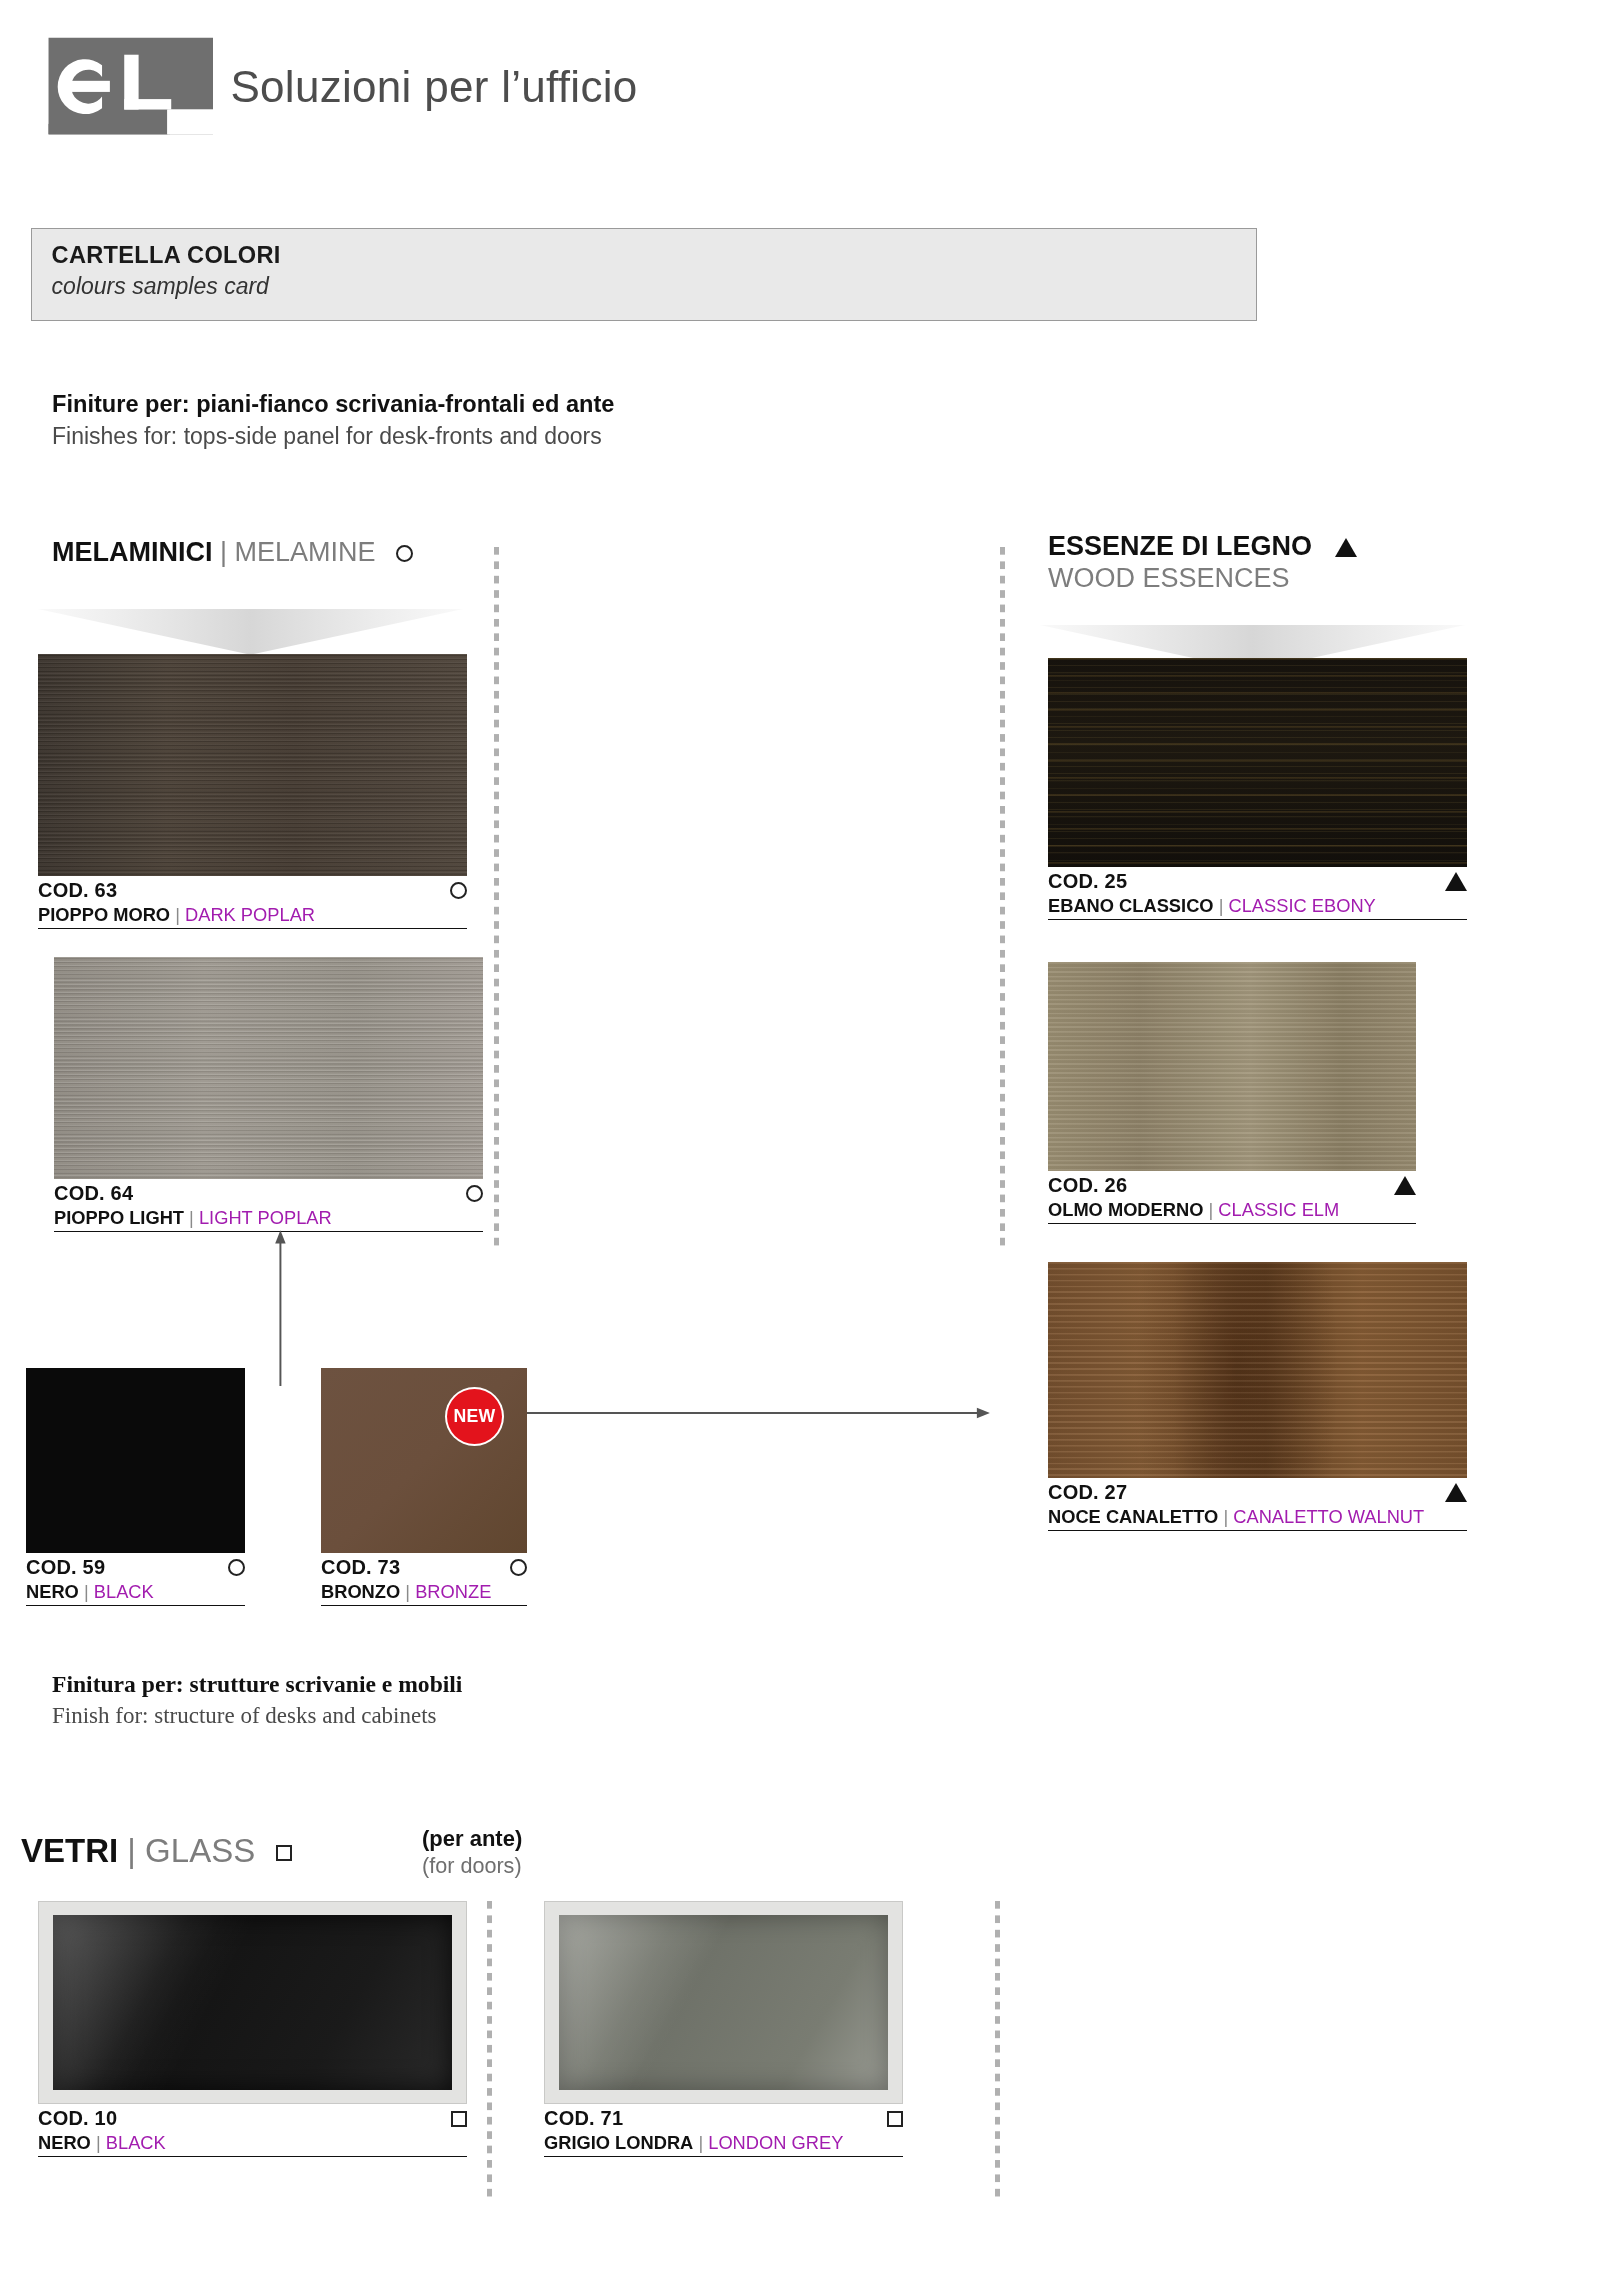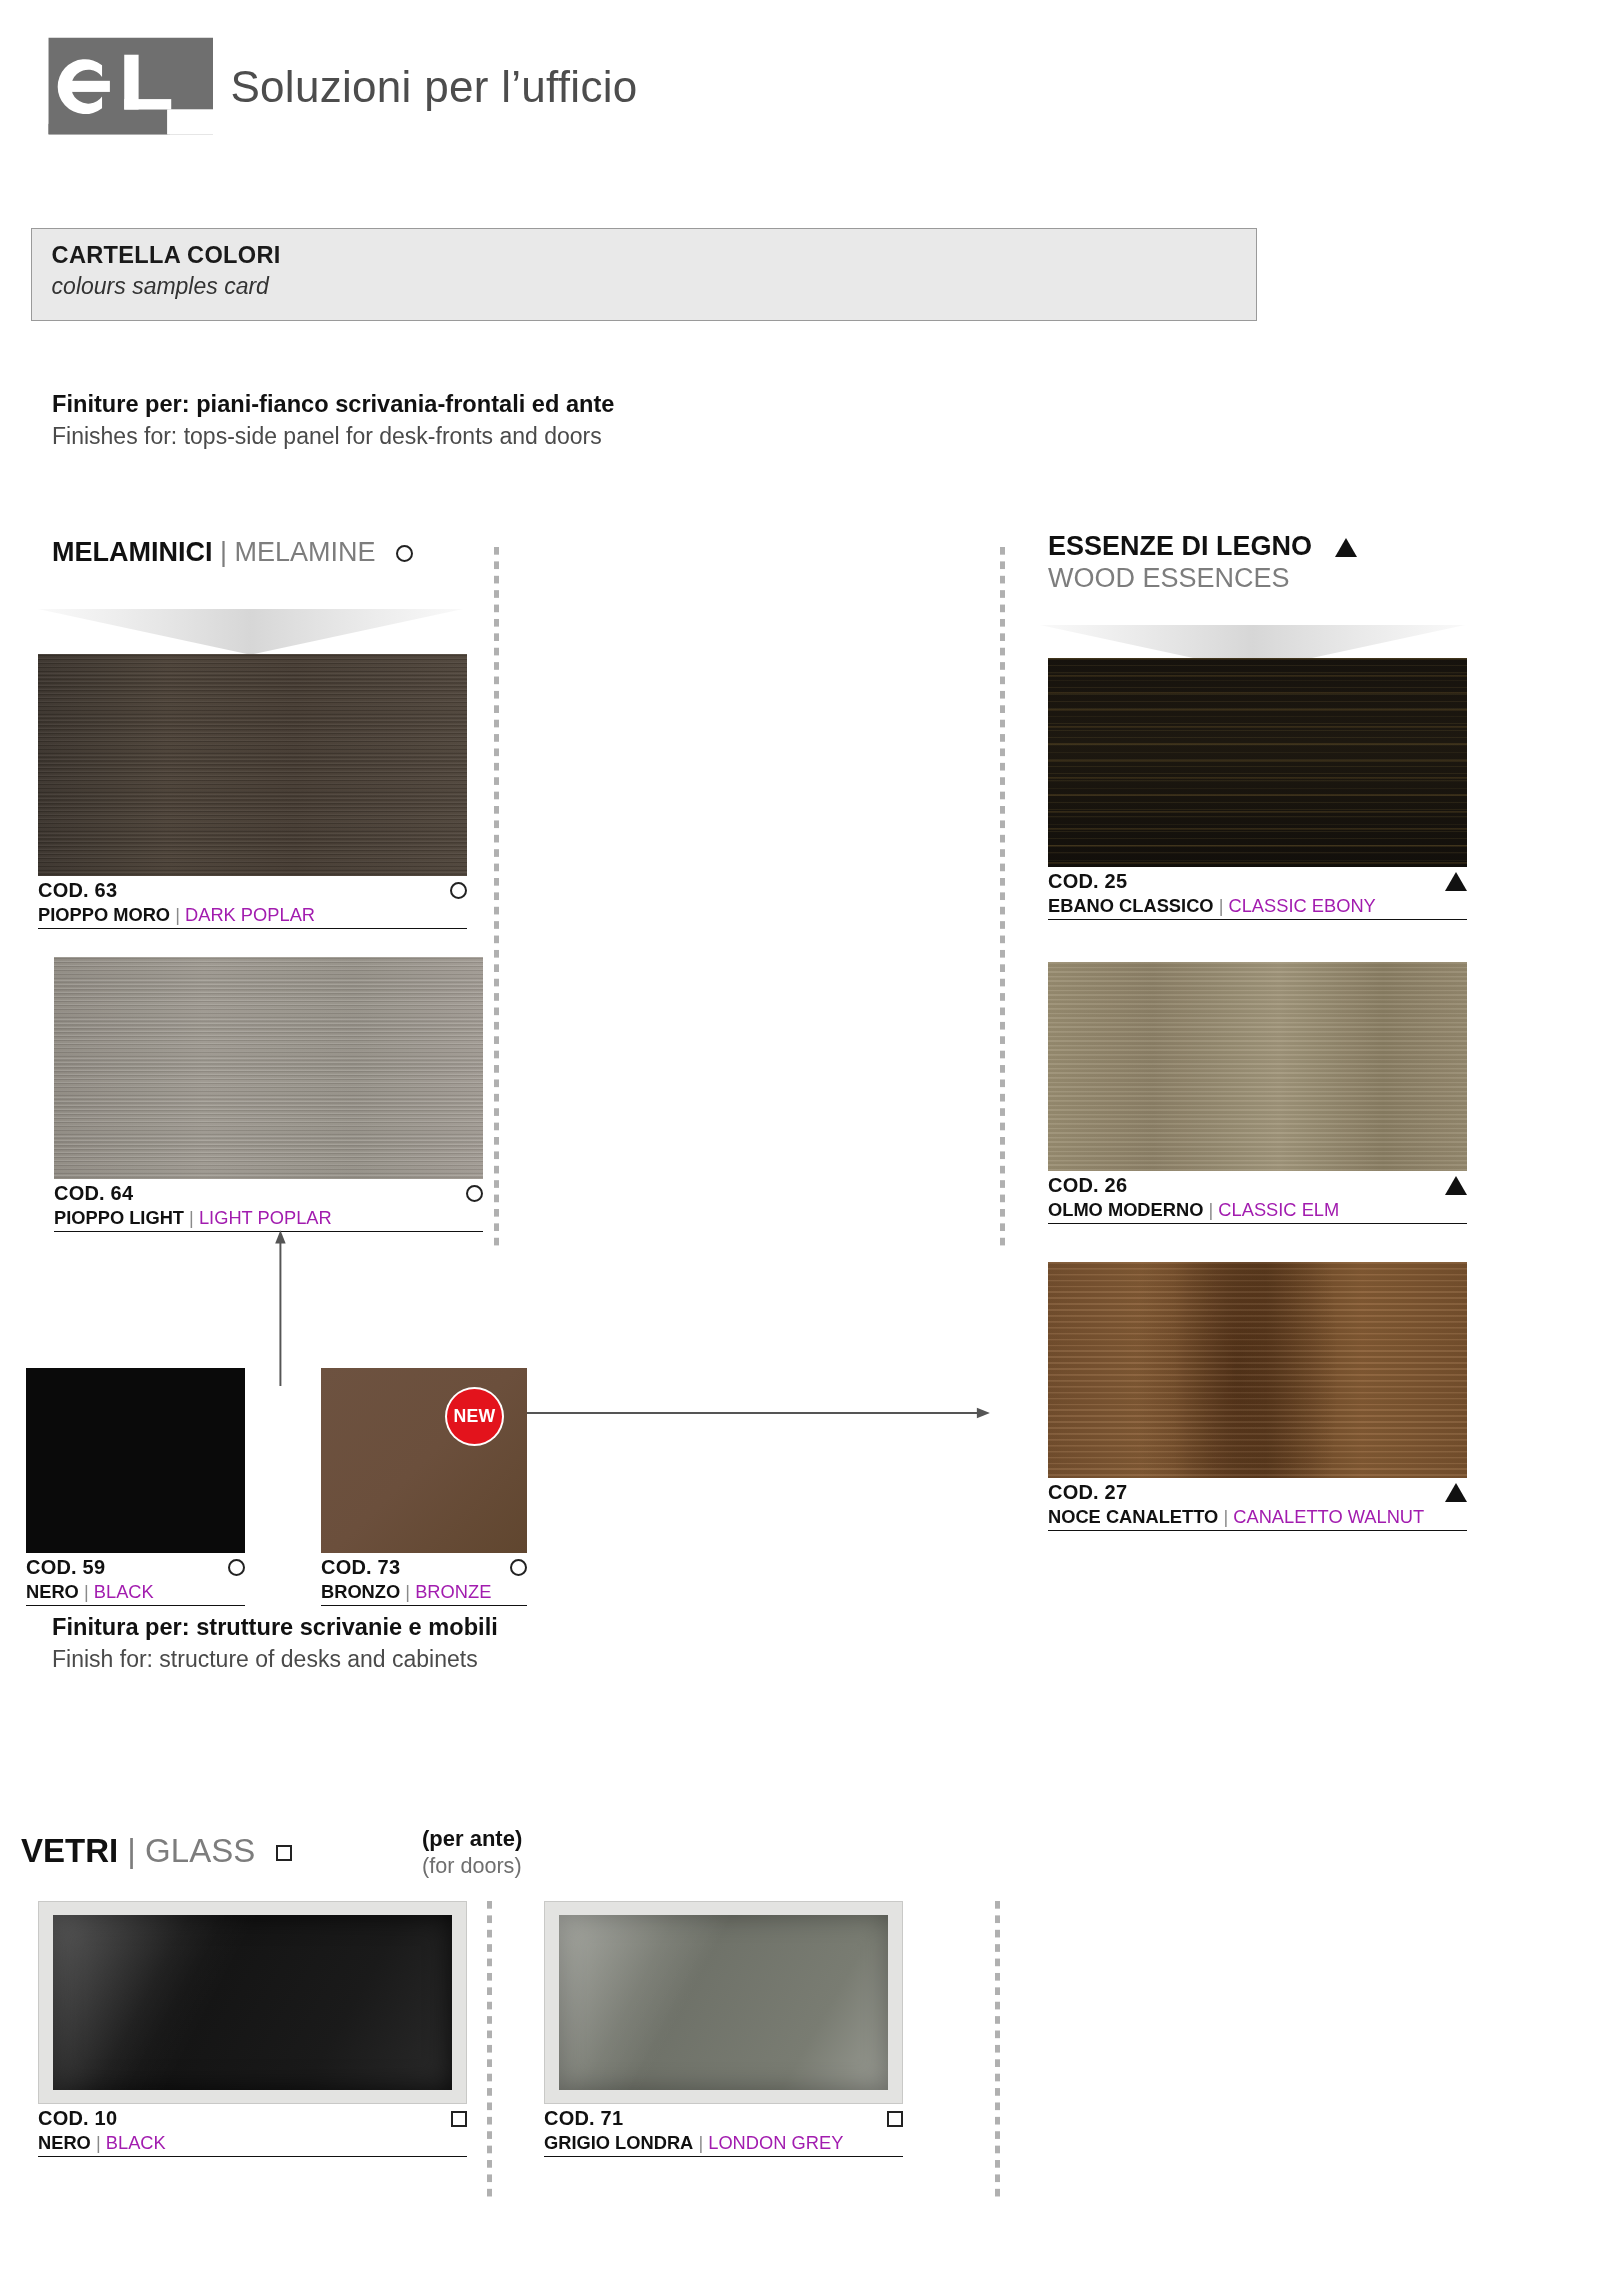--- a/index.html
+++ b/index.html
@@ -66,21 +66,21 @@
     font-size: 23.6px;
     font-weight: bold;
     color: #111;
   }
   .intro .i2 {
     font-size: 23px;
     color: #4a4a4a;
     margin-top: 5.2px;
   }
   #intro-1 { top: 391px; }
-  #intro-2 { top: 1614px; }
+  #intro-2 { top: 1671px; font-family: Liberation Serif, serif; }
 
   
   .col-head { position: absolute; }
   .col-head .ch-line1 { font-size: 27px; font-weight: bold; color: #111; white-space: nowrap; }
   .col-head .ch-line1 .sep { font-weight: 400; color: #7d7d7d; }
   .col-head .ch-line1 .light { font-weight: 400; color: #7d7d7d; }
   .col-head .ch-line2 { font-size: 27px; font-weight: 400; color: #7d7d7d; margin-top: 1.3px; }
 
   .marker-circle {
     display: inline-block;
@@ -369,21 +369,21 @@
       <span class="cap-mark-tri"></span>
     </div>
     <div class="cap-names">
       <b>EBANO CLASSICO</b>
       <span class="sep">|</span>
       <span class="en">CLASSIC EBONY</span>
     </div>
   </div>
 </div>
 
-<div class="swatch" style="left:1048px; top:962px; width:419px;">
+<div class="swatch" style="left:1048px; top:962px; width:368px;">
   <div class="chip tex-elm" style="height:209px;"></div>
   <div class="caption">
     <div class="cap-row">
       <span class="cap-code">COD. 26</span>
       <span class="cap-mark-tri"></span>
     </div>
     <div class="cap-names">
       <b>OLMO MODERNO</b>
       <span class="sep">|</span>
       <span class="en">CLASSIC ELM</span>

